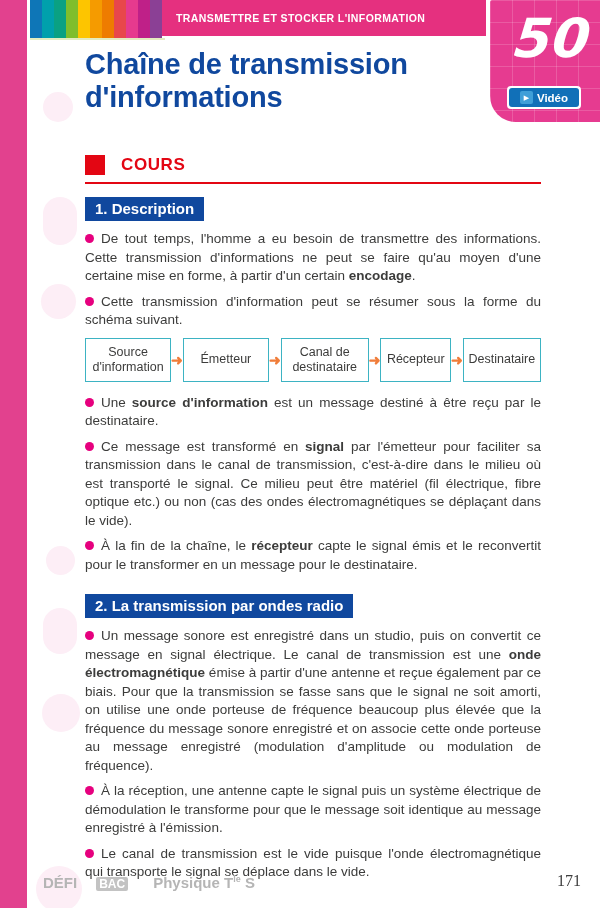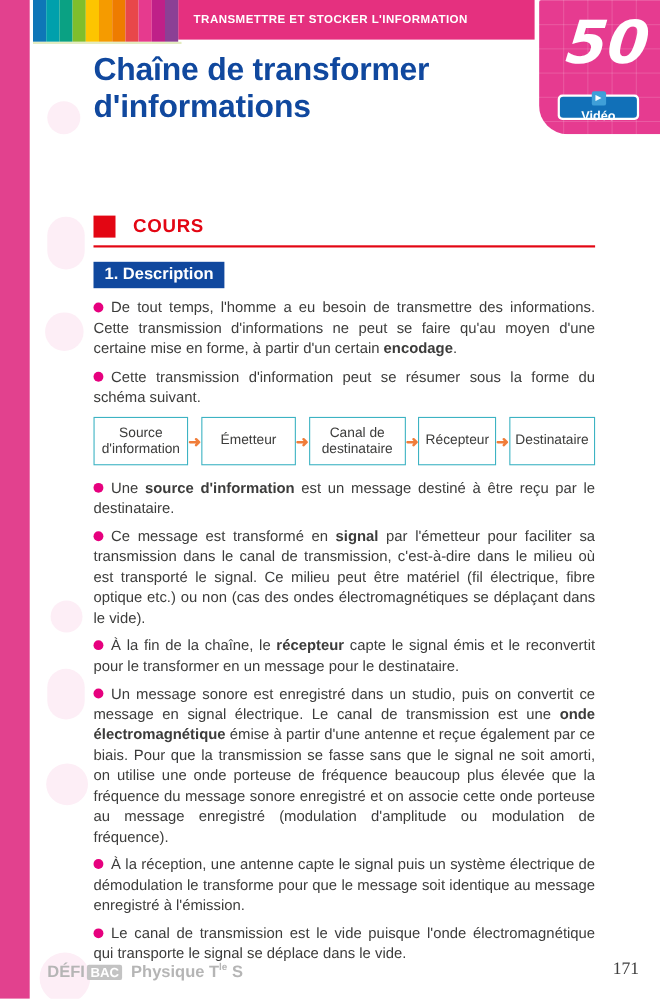--- a/index.html
+++ b/index.html
@@ -53,21 +53,21 @@
     font-size:54px; line-height:54px; color:#fff;
     transform:skewX(-6deg);
   }
   .video-button {
     position:absolute; left:17px; top:86px; width:74px; height:23px;
     background:#fff; border-radius:4px; padding:2px;
     display:flex; align-items:center; justify-content:center;
   }
   .video-inner {
     width:100%; height:100%; background:var(--video_blue,#1170b8);
-    border-radius:3px; display:flex; align-items:center; justify-content:center; gap:4px;flex-direction:column;
+    border-radius:3px; display:flex; align-items:center; justify-content:center; gap:4px;
   }
   .play-box {
     width:13px; height:13px; border-radius:2px;
     background:var(--video_play_blue,#3f9fd8);
     color:#fff; font-size:7px; line-height:13px; text-align:center;
   }
   .video-label { color:#fff; font-size:11.5px; font-weight:bold; }
 
   
   .page-title {
@@ -76,21 +76,20 @@
     font-size:29px; font-weight:bold; line-height:33px; letter-spacing:-0.2px;
   }
 
   
   .content { position:absolute; left:85px; top:155px; width:456px; z-index:1; }
 
   .cours-header {
     display:flex; align-items:center; gap:16px;
     border-bottom:2px solid var(--accent_red,#d5091c);
     padding-bottom:7px;
-    margin-top:41px;
   }
   .red-square { width:20px; height:20px; background:var(--accent_red,#e30613); }
   .cours-label { color:var(--accent_red,#e30613); font-size:17px; font-weight:bold; letter-spacing:.6px; }
 
   .section-heading {
     display:inline-block;
     background:var(--accent_blue,#10489e);
     color:#fff; font-size:15px; font-weight:bold;
     padding:3px 10px 4px 10px;
     margin:13px 0 2px 0;
@@ -121,21 +120,21 @@
     color:var(--text_gray,#3d3d3d);
     padding:3px 4px;
   }
   .dbox.b1 { width:88px; } .dbox.b2 { width:88px; } .dbox.b3 { width:90px; }
   .dbox.b4 { width:72px; } .dbox.b5 { width:80px; }
   .darrow { color:var(--arrow_orange,#f07d3a); font-size:14px; font-weight:bold; }
 
   
   .footer {
     position:absolute; left:43px; top:874px; z-index:1;
-    display:flex; align-items:baseline; gap:1px;
+    display:flex; align-items:baseline; gap:18px;
     color:var(--footer_gray,#b5b5b5); font-weight:bold; font-size:15px;
   }
   .brand-box {
     background:#c3c3c3; color:#fff; font-size:12px; font-weight:bold;
     padding:0 3px; border-radius:2px; margin:0 1px;
   }
   .footer .subject { margin-left:6px; }
   .footer sup { font-size:9px; }
   .page-num {
     position:absolute; right:19px; top:872px; z-index:1;
@@ -179,21 +178,21 @@
   <div class="lesson-number">50</div>
   <div class="video-button">
     <div class="video-inner">
       <span class="play-box">▶</span>
       <span class="video-label">Vidéo</span>
     </div>
   </div>
 </div>
 
 <h1 class="page-title">
-  <span>Chaîne de transformer</span><br>
+  <span>Chaîne de transmission</span><br>
   <span>d'informations</span>
 </h1>
 
 <div class="content">
 
   <div class="cours-header">
     <span class="red-square"></span>
     <span class="cours-label">COURS</span>
   </div>
 
@@ -214,20 +213,21 @@
     <span class="darrow">➜</span>
     <div class="dbox b5">Destinataire</div>
   </div>
 
   <p class="para"><span class="bullet"></span><span>Une </span><b>source d'information</b><span> est un message destiné à être reçu par le destinataire.</span></p>
 
   <p class="para"><span class="bullet"></span><span>Ce message est transformé en </span><b>signal</b><span> par l'émetteur pour faciliter sa transmission dans le canal de transmission, c'est-à-dire dans le milieu où est transporté le signal. Ce milieu peut être matériel (fil électrique, fibre optique etc.) ou non (cas des ondes électromagnétiques se déplaçant dans le vide).</span></p>
 
   <p class="para"><span class="bullet"></span><span>À la fin de la chaîne, le </span><b>récepteur</b><span> capte le signal émis et le reconvertit pour le transformer en un message pour le destinataire.</span></p>
 
+  <div class="section-heading">2. La transmission par ondes radio</div>
 
   <p class="para"><span class="bullet"></span><span>Un message sonore est enregistré dans un studio, puis on convertit ce message en signal électrique. Le canal de transmission est une </span><b>onde électromagnétique</b><span> émise à partir d'une antenne et reçue également par ce biais. Pour que la transmission se fasse sans que le signal ne soit amorti, on utilise une onde porteuse de fréquence beaucoup plus élevée que la fréquence du message sonore enregistré et on associe cette onde porteuse au message enregistré (modulation d'amplitude ou modulation de fréquence).</span></p>
 
   <p class="para"><span class="bullet"></span><span>À la réception, une antenne capte le signal puis un système électrique de démodulation le transforme pour que le message soit identique au message enregistré à l'émission.</span></p>
 
   <p class="para"><span class="bullet"></span><span>Le canal de transmission est le vide puisque l'onde électromagnétique qui transporte le signal se déplace dans le vide.</span></p>
 
 </div>
 
 <div class="footer">

